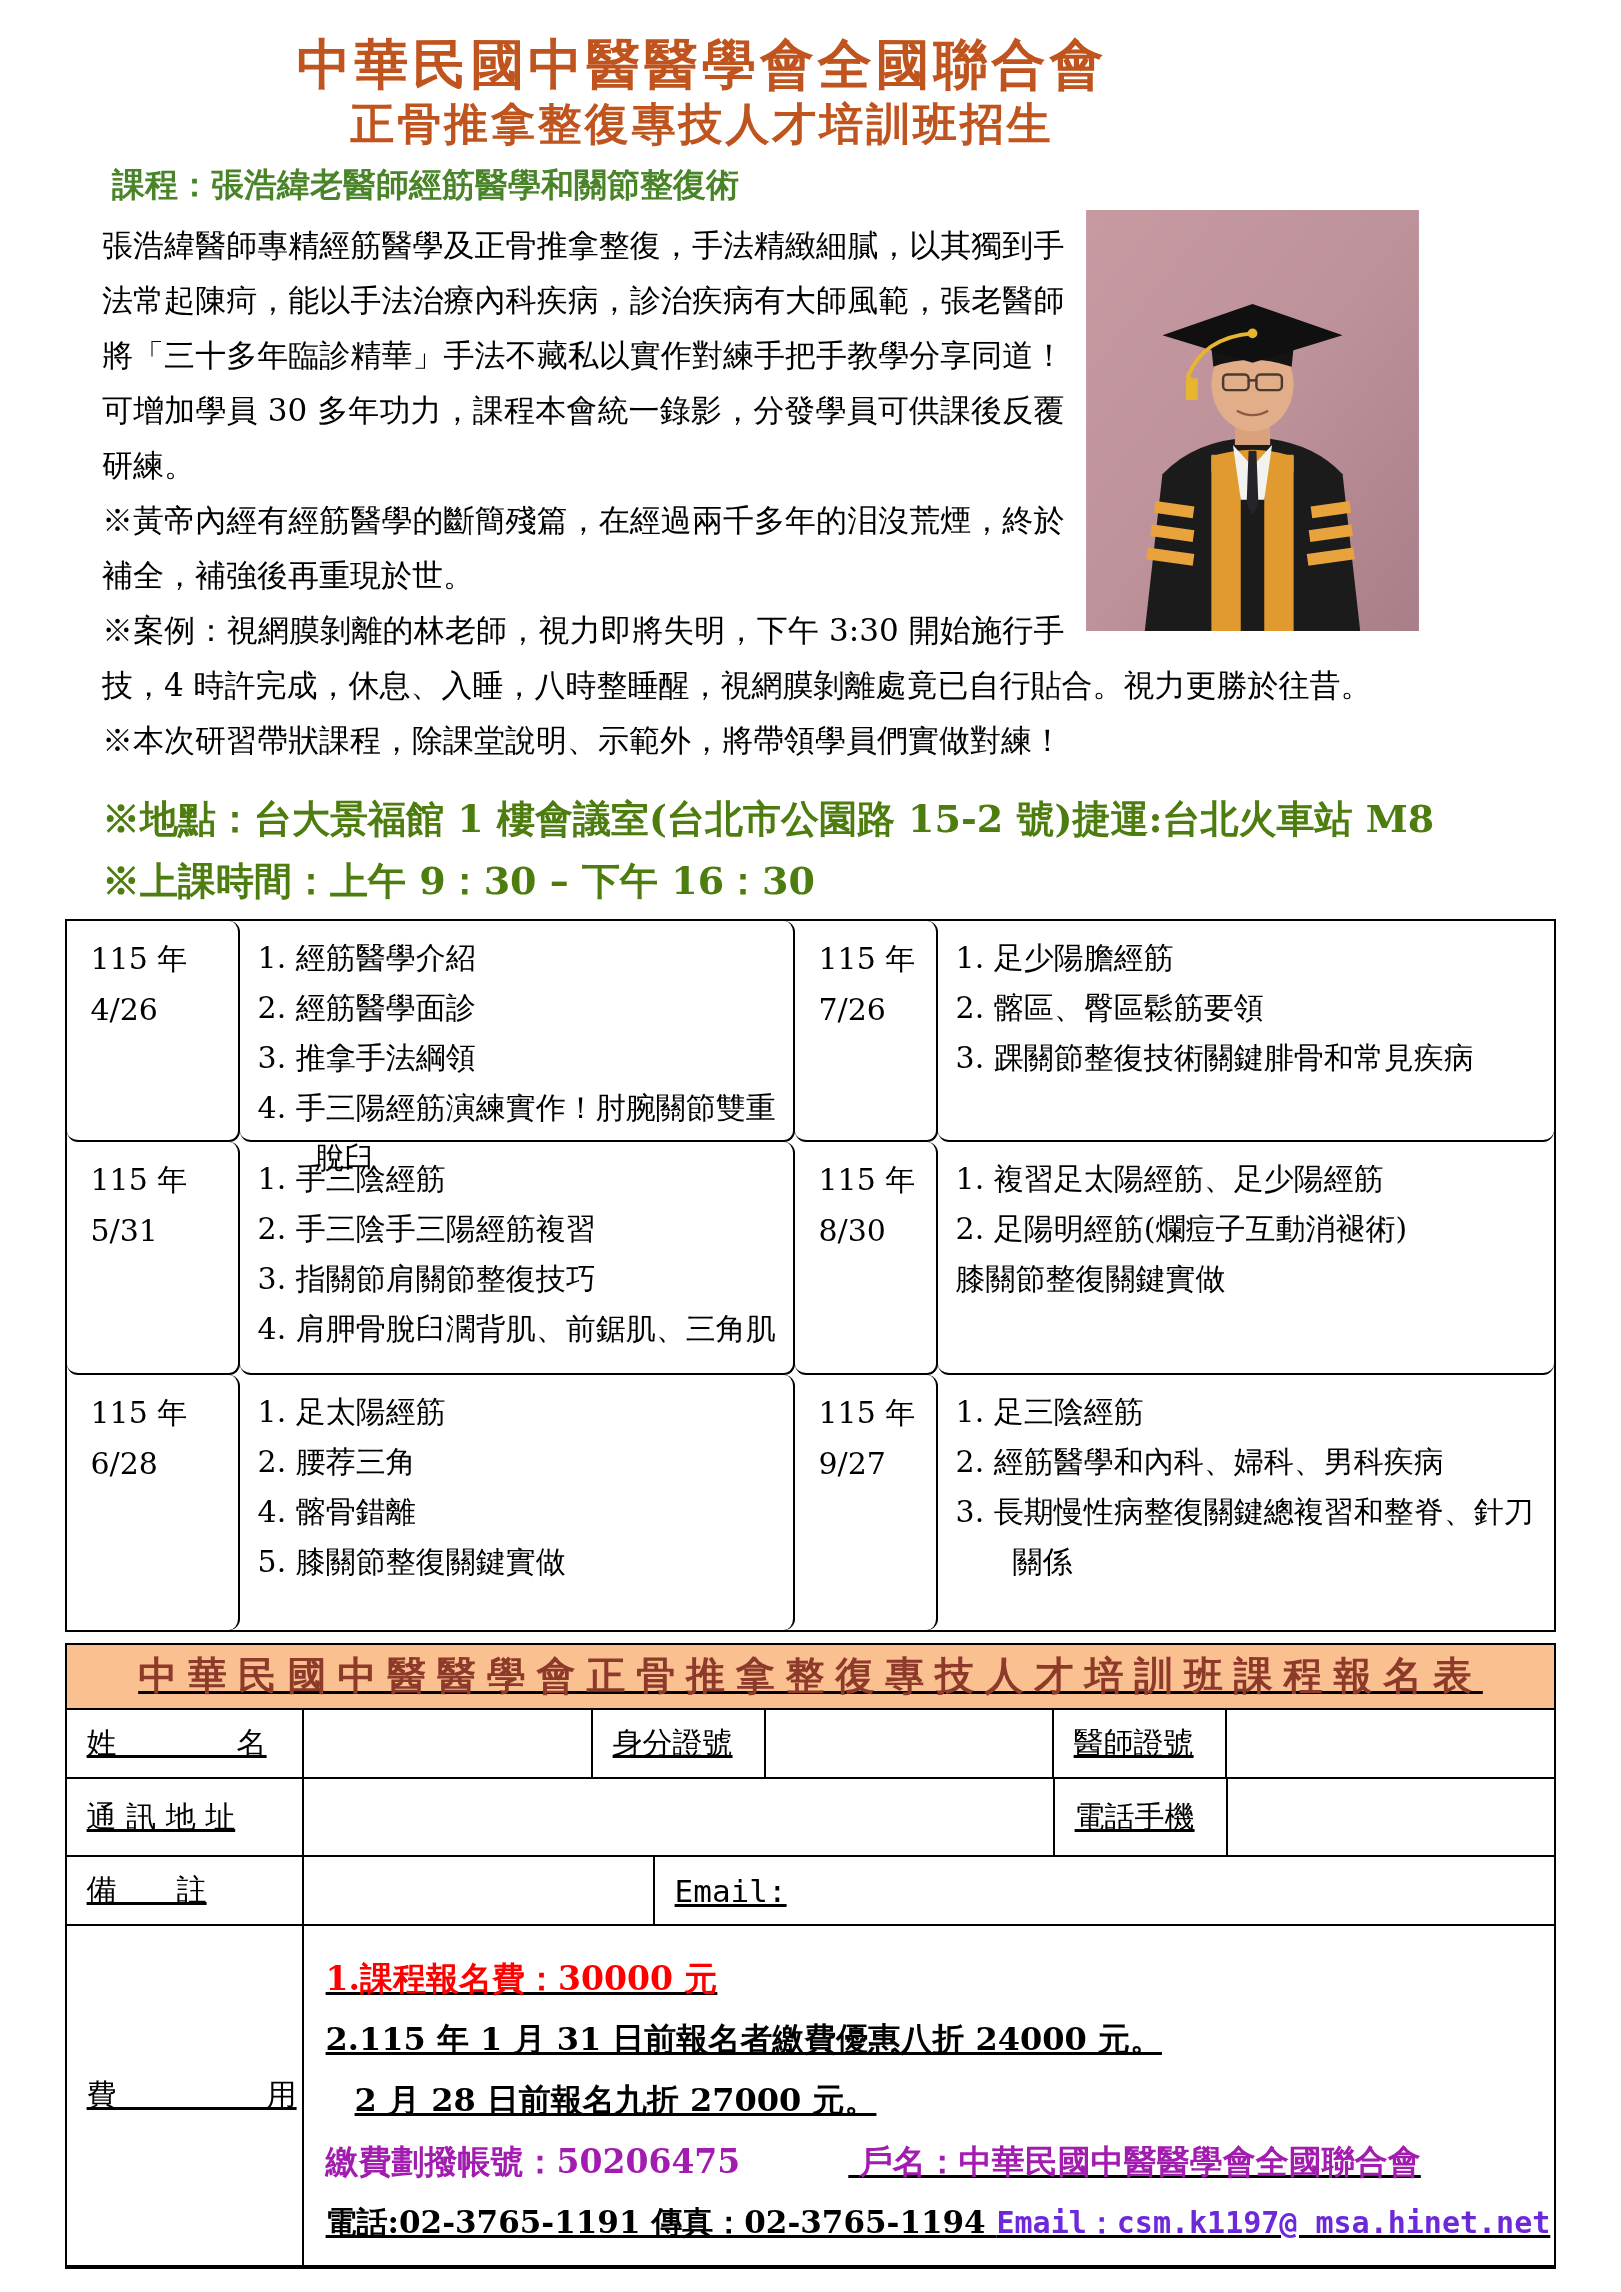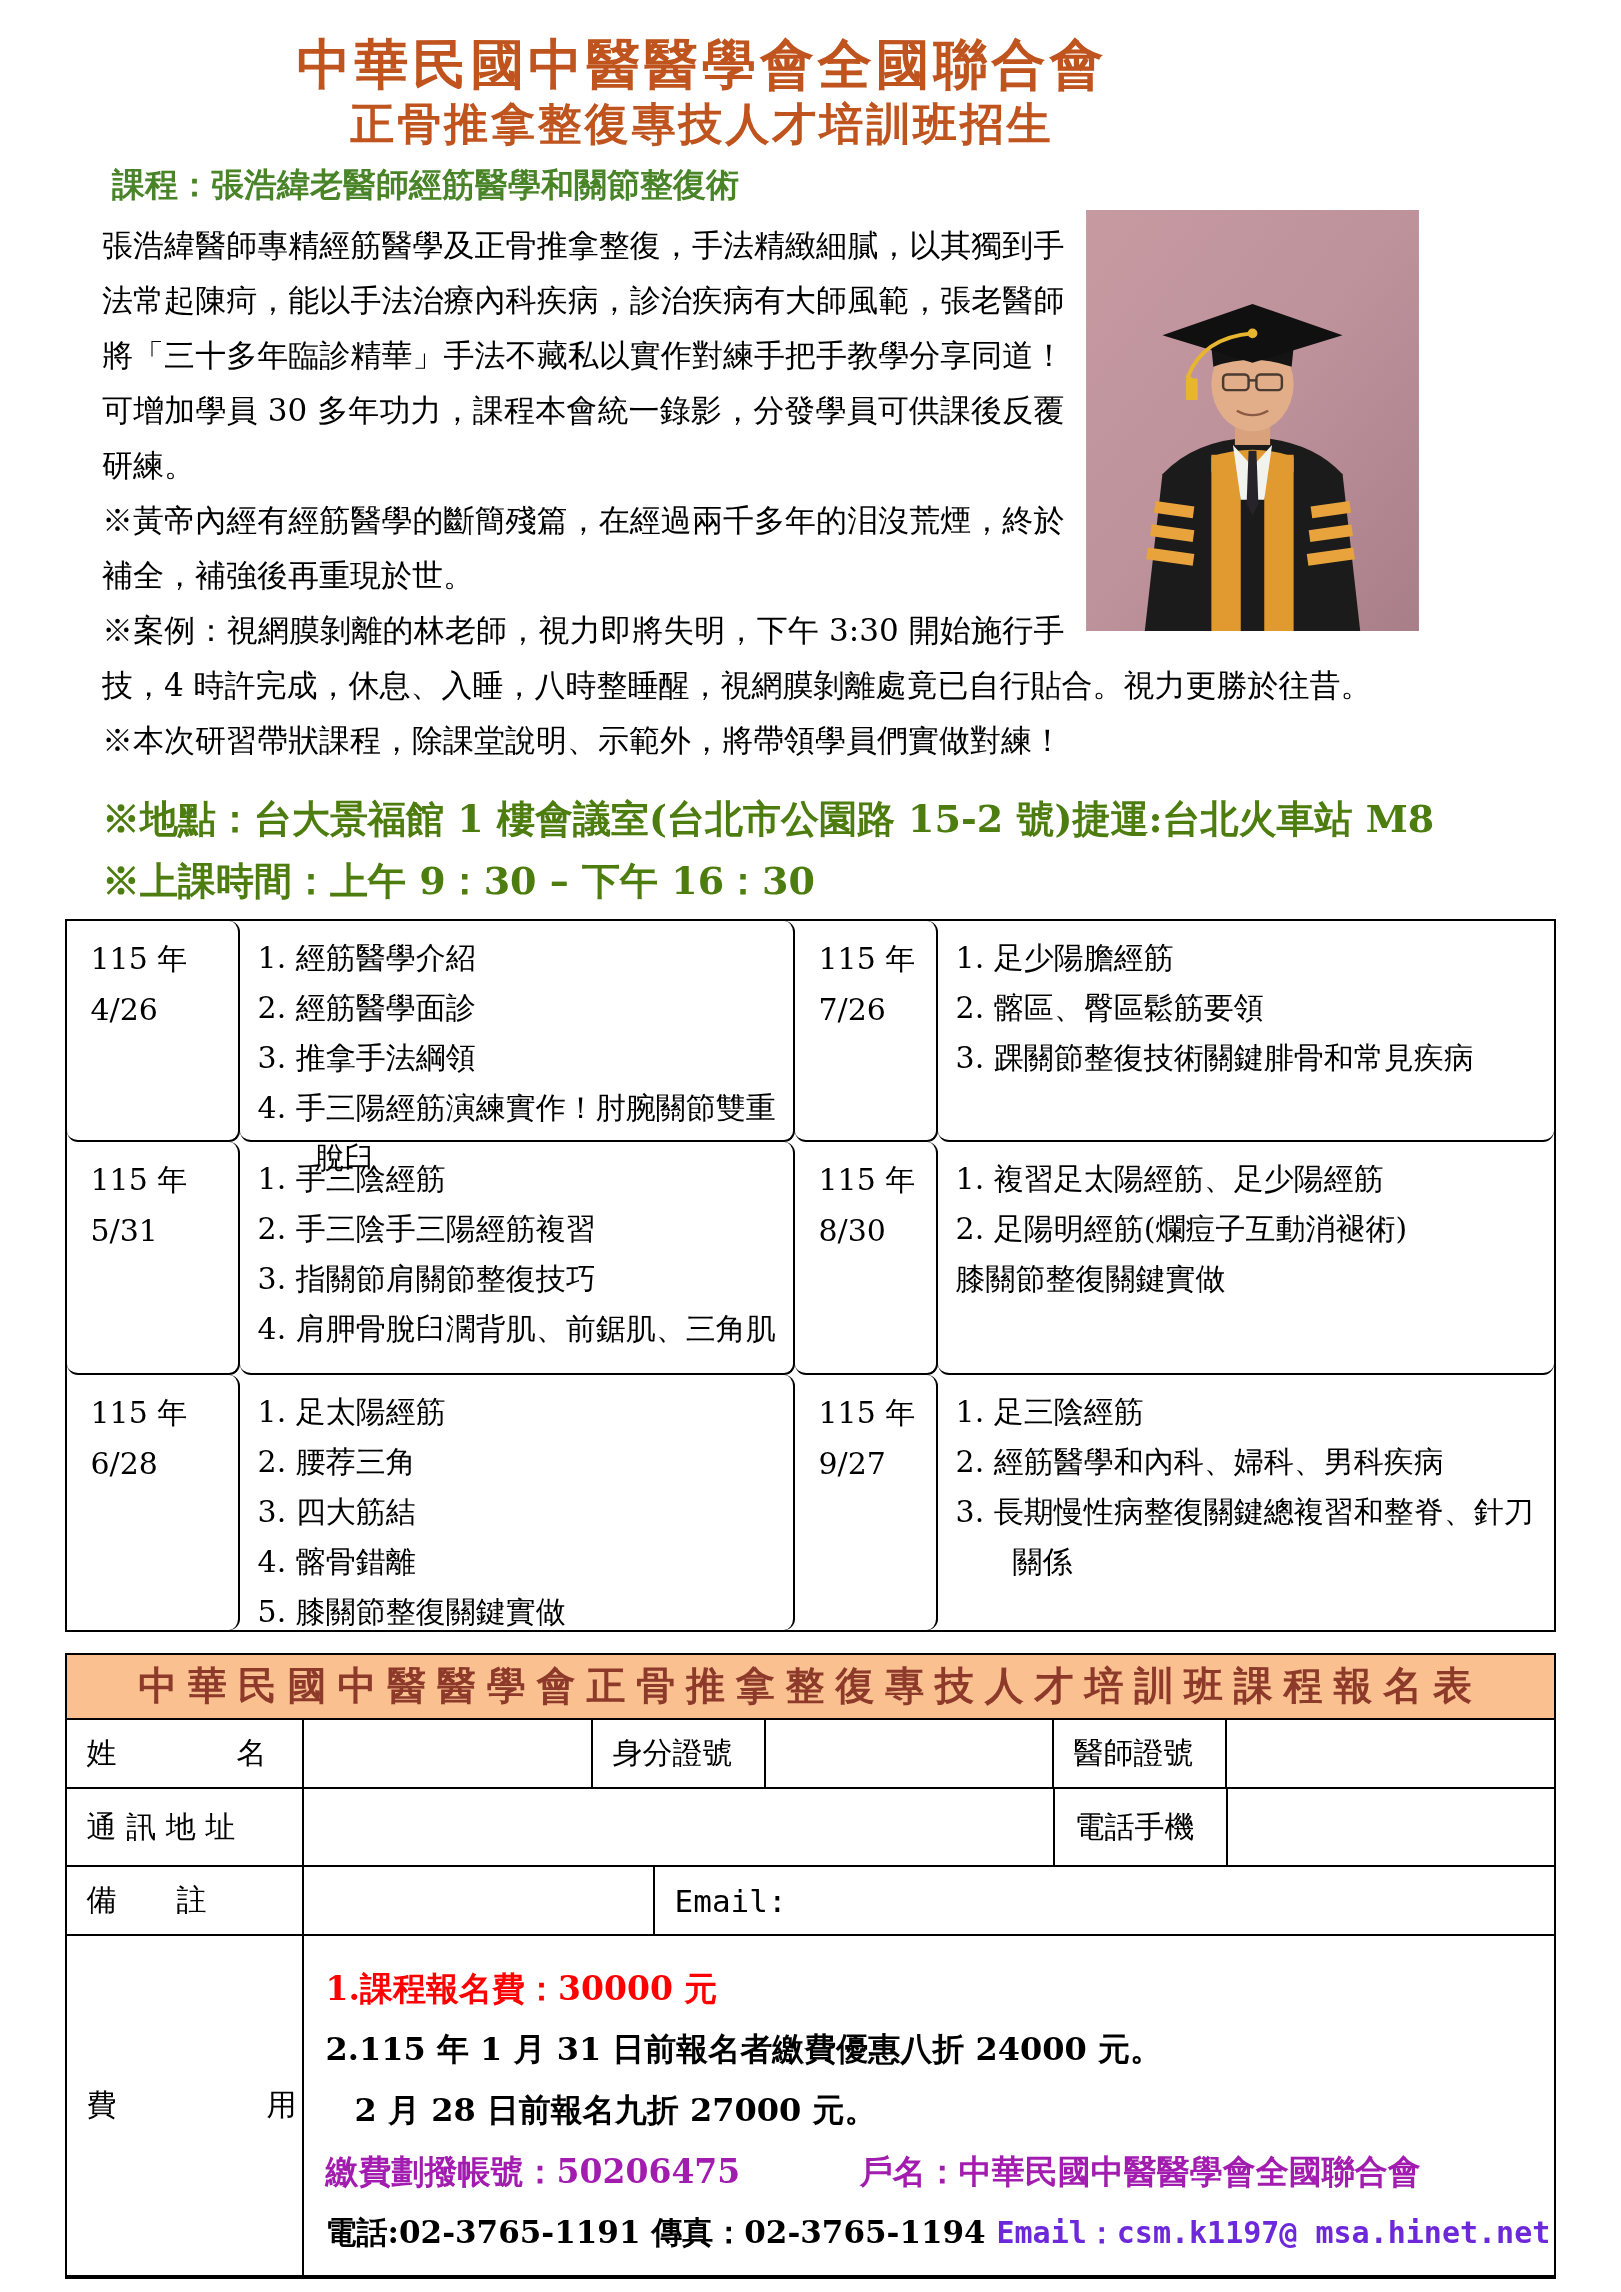--- a/index.html
+++ b/index.html
@@ -28,21 +28,21 @@
   .schedule{margin-top:7.8px;display:grid;grid-template-columns:173px 555px 143px 1fr;
             grid-template-rows:221px 233px 255px;border:2.9px solid #000;}
   .s-cell{box-sizing:border-box;border-right:2px solid #000;border-bottom:2.9px solid #000;border-radius:11px;}
   .s-cell.last-col{border-right:0;}
   .s-cell.last-row{border-bottom:0;}
   .s-date{font-size:30px;line-height:51px;padding:11.8px 5.9px 0 23.5px;}
   .s-items{font-size:30px;line-height:50px;padding:11.8px 11.8px 0 17.6px;}
   .sch-item{padding-left:57px;text-indent:-57px;}
 
   
-  .reg{margin-top:21px;}
+  .reg{margin-top:11px;text-decoration:underline;}
   .banner{box-sizing:border-box;height:65px;border:2.9px solid #000;border-bottom:0;
           font-size:39px;font-weight:bold;text-align:center;line-height:61px;letter-spacing:10.8px;}
   .formwrap{border:2.9px solid #000;border-bottom-width:4.9px;}
   .frow{display:grid;border-bottom:2.9px solid #000;}
   .frow:last-child{border-bottom:0;}
   .frow1{grid-template-columns:237px 289px 173px 288px 173px 1fr;height:67px;}
   .frow2{grid-template-columns:237px 751px 173px 1fr;height:76px;}
   .frow3{grid-template-columns:237px 351px 1fr;height:67px;}
   .frow4{grid-template-columns:237px 1fr;min-height:325px;}
   .fcell{box-sizing:border-box;border-right:2px solid #000;display:flex;align-items:center;
@@ -165,21 +165,20 @@
       <div class="sch-item">膝關節整復關鍵實做</div>
     </div>
 
     <div class="s-cell s-date last-row">
       <div>115 年</div>
       <div>6/28</div>
     </div>
     <div class="s-cell s-items last-row">
       <div class="sch-item">1. 足太陽經筋</div>
       <div class="sch-item">2. 腰荐三角</div>
-      <div class="sch-item">3. 四大筋結</div>
       <div class="sch-item">4. 髂骨錯離</div>
       <div class="sch-item">5. 膝關節整復關鍵實做</div>
     </div>
     <div class="s-cell s-date last-row">
       <div>115 年</div>
       <div>9/27</div>
     </div>
     <div class="s-cell s-items last-col last-row">
       <div class="sch-item">1. 足三陰經筋</div>
       <div class="sch-item">2. 經筋醫學和內科、婦科、男科疾病</div>

